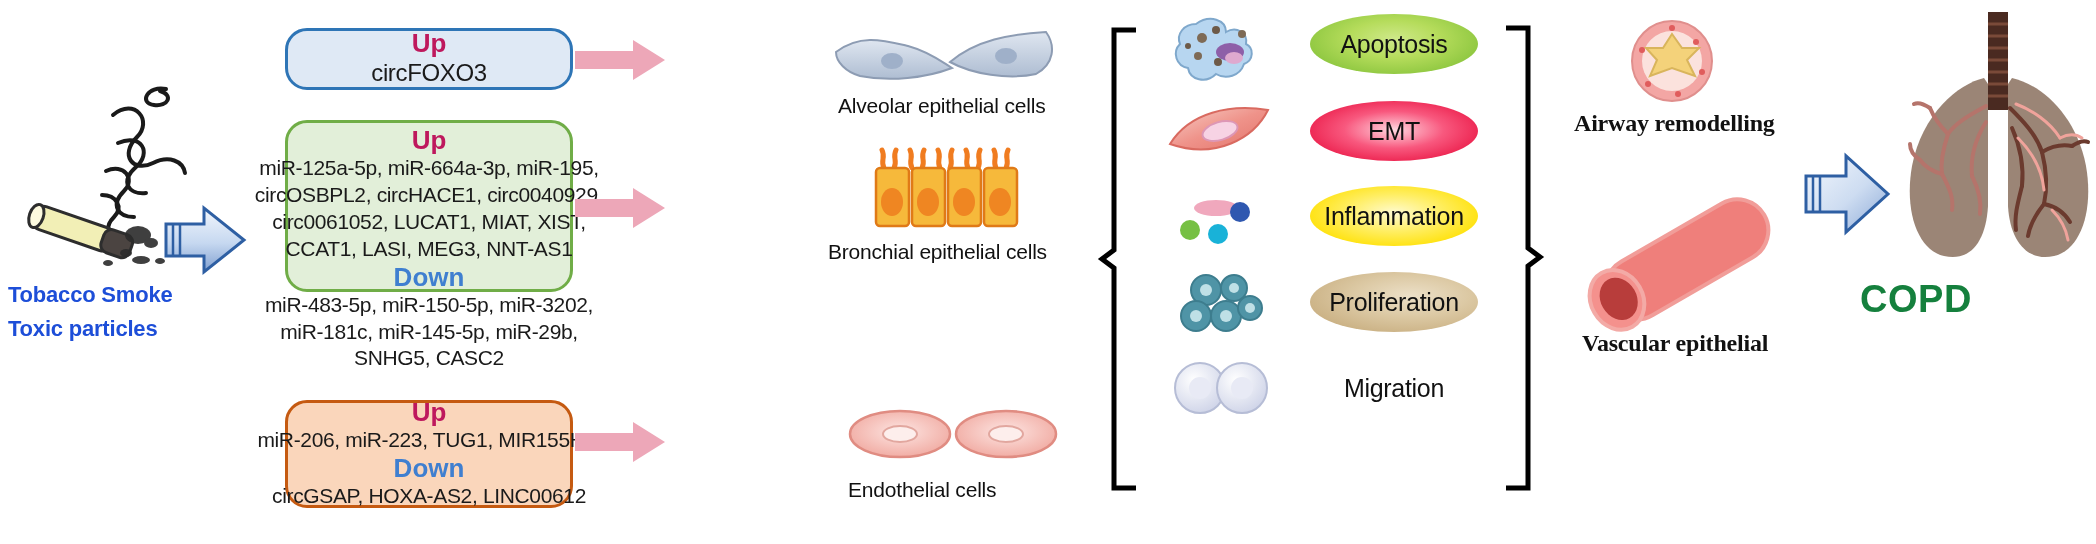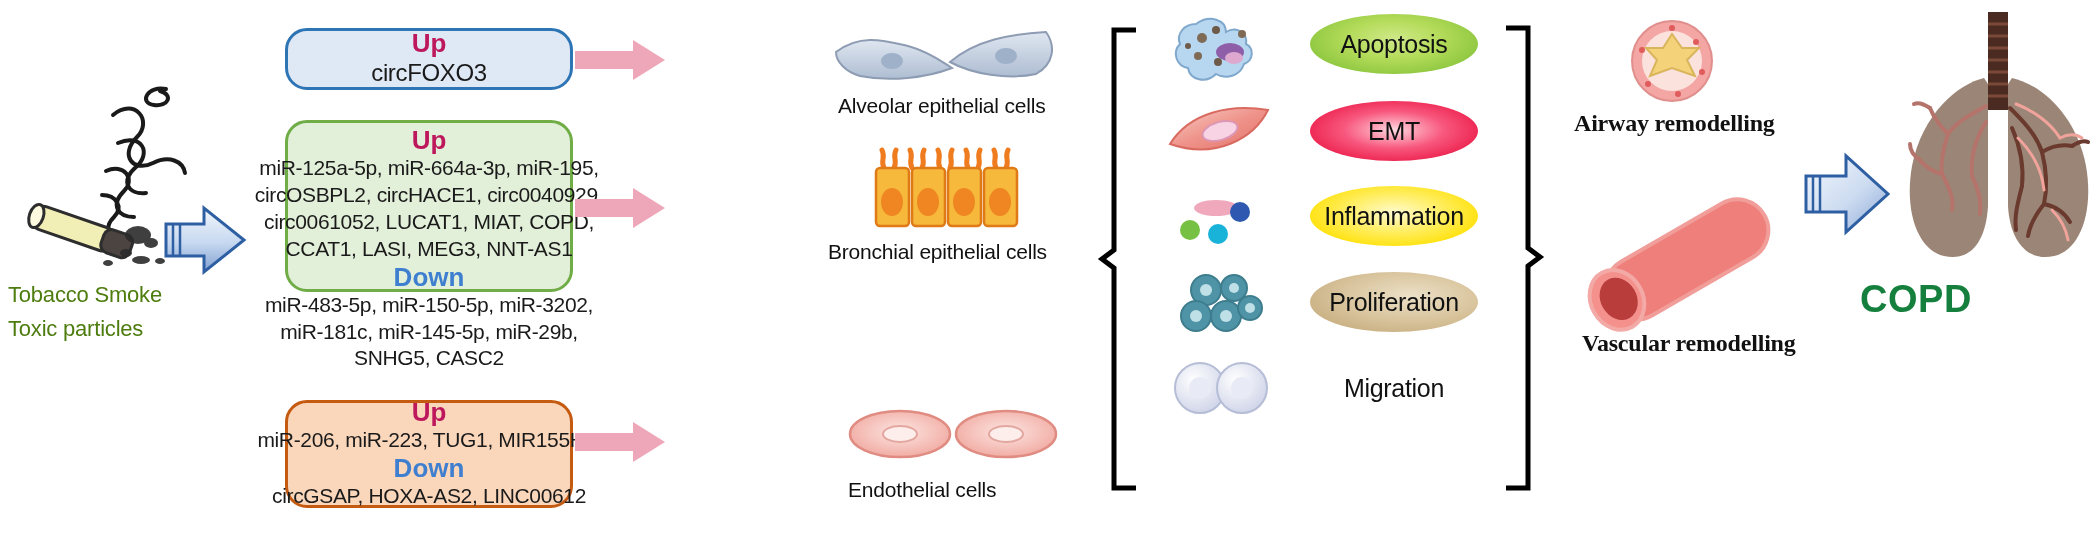--- a/index.html
+++ b/index.html
@@ -10,21 +10,21 @@
     overflow:hidden;
     position:relative;
   }
   .stage{position:absolute;left:0;top:0;width:2096px;height:544px;}
   .abs{position:absolute;}
 
   
   #smoke-area{left:10px;top:85px;width:215px;height:185px;}
   #smoke-label{left:6px;top:278px;width:215px;text-align:center;}
   #smoke-label div{
-    font-size:22px;font-weight:normal;color:#4d7c0f;letter-spacing:-.2px;line-height:1.55;
+    font-size:22px;font-weight:bold;color:#1d4ed8;letter-spacing:-.2px;line-height:1.55;
     white-space:nowrap;text-align:left;padding-left:2px;
   }
 
   
   .block-arrow{position:absolute;}
 
   
   .gene-box{
     position:absolute;box-sizing:border-box;
     border-radius:22px;
@@ -142,21 +142,21 @@
 
   <div class="gene-box" id="box-alveolar">
     <div class="updown up">Up</div>
     <div class="genes">circFOXO3</div>
   </div>
 
   <div class="gene-box" id="box-bronchial">
     <div class="updown up">Up</div>
     <div class="genes">miR-125a-5p, miR-664a-3p, miR-195,</div>
     <div class="genes">circOSBPL2, circHACE1, circ0040929,</div>
-    <div class="genes">circ0061052, LUCAT1, MIAT, COPD,</div>
+    <div class="genes">circ0061052, LUCAT1, MIAT, XIST,</div>
     <div class="genes">CCAT1, LASI, MEG3, NNT-AS1</div>
     <div class="updown down">Down</div>
     <div class="genes">miR-483-5p, miR-150-5p, miR-3202,</div>
     <div class="genes">miR-181c, miR-145-5p, miR-29b,</div>
     <div class="genes">SNHG5, CASC2</div>
   </div>
 
   <div class="gene-box" id="box-endothelial">
     <div class="updown up">Up</div>
     <div class="genes">miR-206, miR-223, TUG1, MIR155HG</div>
@@ -350,21 +350,21 @@
   <div class="abs" style="left:1584px;top:190px;">
     <svg width="200" height="140" viewBox="0 0 200 140">
       <g transform="rotate(-30 100 70)">
         <rect x="14" y="40" width="178" height="62" rx="31" fill="#ef7f7b"></rect>
         <rect x="14" y="40" width="178" height="62" rx="31" fill="none" stroke="#f19d99" stroke-width="4"></rect>
         <ellipse cx="22" cy="71" rx="26" ry="31" fill="#f4918d" stroke="#f3aaa6" stroke-width="4"></ellipse>
         <ellipse cx="24" cy="71" rx="18" ry="22" fill="#b83d3b"></ellipse>
       </g>
     </svg>
   </div>
-  <div class="remodel-label" style="left:1582px;top:330px;">Vascular remodelling</div>
+  <div class="remodel-label" style="left:1582px;top:330px;">Vascular epithelial</div>
 
   <div class="abs block-arrow" style="left:1800px;top:148px;">
     <svg width="92" height="92" viewBox="0 0 92 92">
       <defs>
         <linearGradient id="blkgrad2" x1="0" y1="0" x2="1" y2="1">
           <stop offset="0%" stop-color="#f4f8fd"></stop>
           <stop offset="55%" stop-color="#cddcf1"></stop>
           <stop offset="100%" stop-color="#8aa8d6"></stop>
         </linearGradient>
       </defs>

